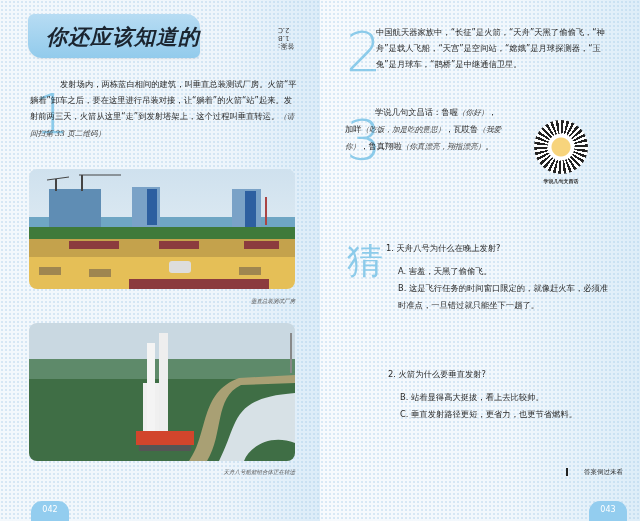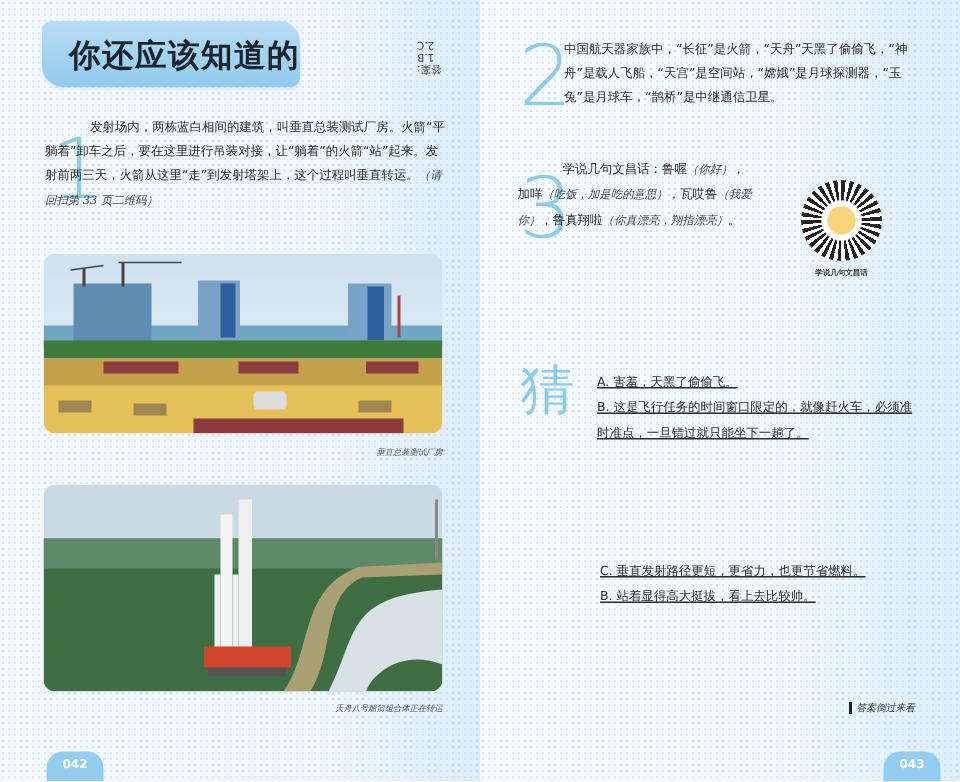--- a/index.html
+++ b/index.html
@@ -1,35 +1,35 @@
 <!DOCTYPE html>
 <html><head>
 <meta charset="utf-8">
 <style>
   html,body{margin:0;padding:0;}
   body{width:640px;height:521px;position:relative;overflow:hidden;font-family:"DejaVu Sans",sans-serif;color:#333;}
   .page{position:absolute;top:0;height:521px;width:320px;overflow:hidden;}
   .left{left:0;background:linear-gradient(90deg,#f3f8fc 0%,#eef5fb 70%,#dcecf8 100%);}
   .right{left:320px;background:linear-gradient(90deg,#f7fafd 0%,#f1f7fc 60%,#ddedf8 100%);}
   .dots{position:absolute;inset:0;background-image:radial-gradient(rgba(160,200,230,0.35) 0.8px,transparent 1px);background-size:4px 4px;pointer-events:none;}
-  .title-box{position:absolute;left:28px;top:14px;width:172px;height:44px;border-radius:6px 14px 6px 14px;background:linear-gradient(180deg,#b7dcf3 0%,#92cbec 100%);box-shadow:0 1px 2px rgba(0,0,0,0.08);}
+  .title-box{position:absolute;left:28px;top:14px;width:172px;height:44px;border-radius:6px 14px 6px 14px;background:linear-gradient(180deg,#b7dcf3 0%,#92cbec 100%);box-shadow:0 1px 2px rgba(0,0,0,0.08);font-style:italic;}
   .title-text{position:absolute;left:18px;top:9px;font-size:21px;font-weight:bold;color:#1b2530;letter-spacing:1px;white-space:nowrap;}
   .answer-flip{position:absolute;left:278px;top:26px;transform:rotate(180deg);font-size:7px;line-height:8px;color:#444;text-align:right;width:18px;}
   .big-num{position:absolute;font-family:"DejaVu Sans",sans-serif;font-weight:200;color:#8ccbea;line-height:1;}
   .para{position:absolute;font-size:8.3px;line-height:16px;color:#2a2a2a;}
   .para .note{font-family:"DejaVu Serif",serif;font-style:italic;font-size:7.6px;color:#444;}
   .photo{position:absolute;border-radius:8px;overflow:hidden;}
   .caption{position:absolute;font-family:"DejaVu Serif",serif;font-style:italic;font-size:5.5px;color:#555;text-align:right;}
-  .pagenum{position:absolute;bottom:0;width:38px;height:20px;border-radius:11px 11px 0 0;background:#93cdef;color:#fff;font-size:8px;font-weight:bold;text-align:center;line-height:18px;}
+  .pagenum{position:absolute;bottom:0;width:38px;height:20px;border-radius:11px 11px 0 0;background:#93cdef;color:#fff;font-size:8px;font-weight:normal;text-align:center;line-height:18px;}
   .q{position:absolute;font-size:8.3px;color:#2a2a2a;line-height:17px;}
-  .opt{padding-left:12px;text-decoration:underline;}
+  .opt{padding-left:12px;}
   .qr{position:absolute;left:530px;top:120px;width:62px;height:70px;}
   .qr-box{width:54px;height:54px;margin:0 auto;border-radius:50%;background:radial-gradient(circle,#f7d47c 0 9px,#fff 10px 13px,transparent 14px),repeating-conic-gradient(#222 0 6deg,#fff 6deg 12deg);}
   .qr-label{font-size:5px;color:#333;text-align:center;margin-top:4px;font-weight:bold;}
-  .answer-hint{position:absolute;left:566px;top:468px;font-size:6.5px;color:#333;border-left:2px solid #222;padding-left:3px;line-height:8px;font-style:italic;}
+  .answer-hint{position:absolute;left:566px;top:468px;font-size:6.5px;color:#333;border-left:2px solid #222;padding-left:16px;line-height:8px;}
 </style>
 </head>
 <body>
 
 <div class="page left">
   <div class="dots"></div>
   <div class="title-box">
     <div class="title-text">你还应该知道的</div>
   </div>
   <div class="answer-flip">
@@ -112,26 +112,28 @@
 </div>
 
 <div class="qr">
   <div class="qr-box"></div>
   <div class="qr-label">学说几句文昌话</div>
 </div>
 
 <div class="big-num" style="left:347px;top:243px;font-size:36px;font-weight:normal;">猜</div>
 
 <div class="q" style="left:386px;top:240px;width:230px;">
+  <div>1. 天舟八号为什么在晚上发射?</div>
   <div style="height:6px;"></div>
   <div class="opt">A. 害羞，天黑了偷偷飞。</div>
   <div class="opt">B. 这是飞行任务的时间窗口限定的，就像赶火车，必须准时准点，一旦错过就只能坐下一趟了。</div>
 </div>
 
 <div class="q" style="left:388px;top:366px;width:230px;">
+  <div>2. 火箭为什么要垂直发射?</div>
   <div style="height:6px;"></div>
+  <div class="opt">B. 站着显得高大挺拔，看上去比较帅。</div>
   <div class="opt">C. 垂直发射路径更短，更省力，也更节省燃料。</div>
-  <div class="opt">B. 站着显得高大挺拔，看上去比较帅。</div>
 </div>
 
 <div class="answer-hint">答案倒过来看</div>
 
 <div class="pagenum" style="left:589px;">043</div>
 
 </body></html>

